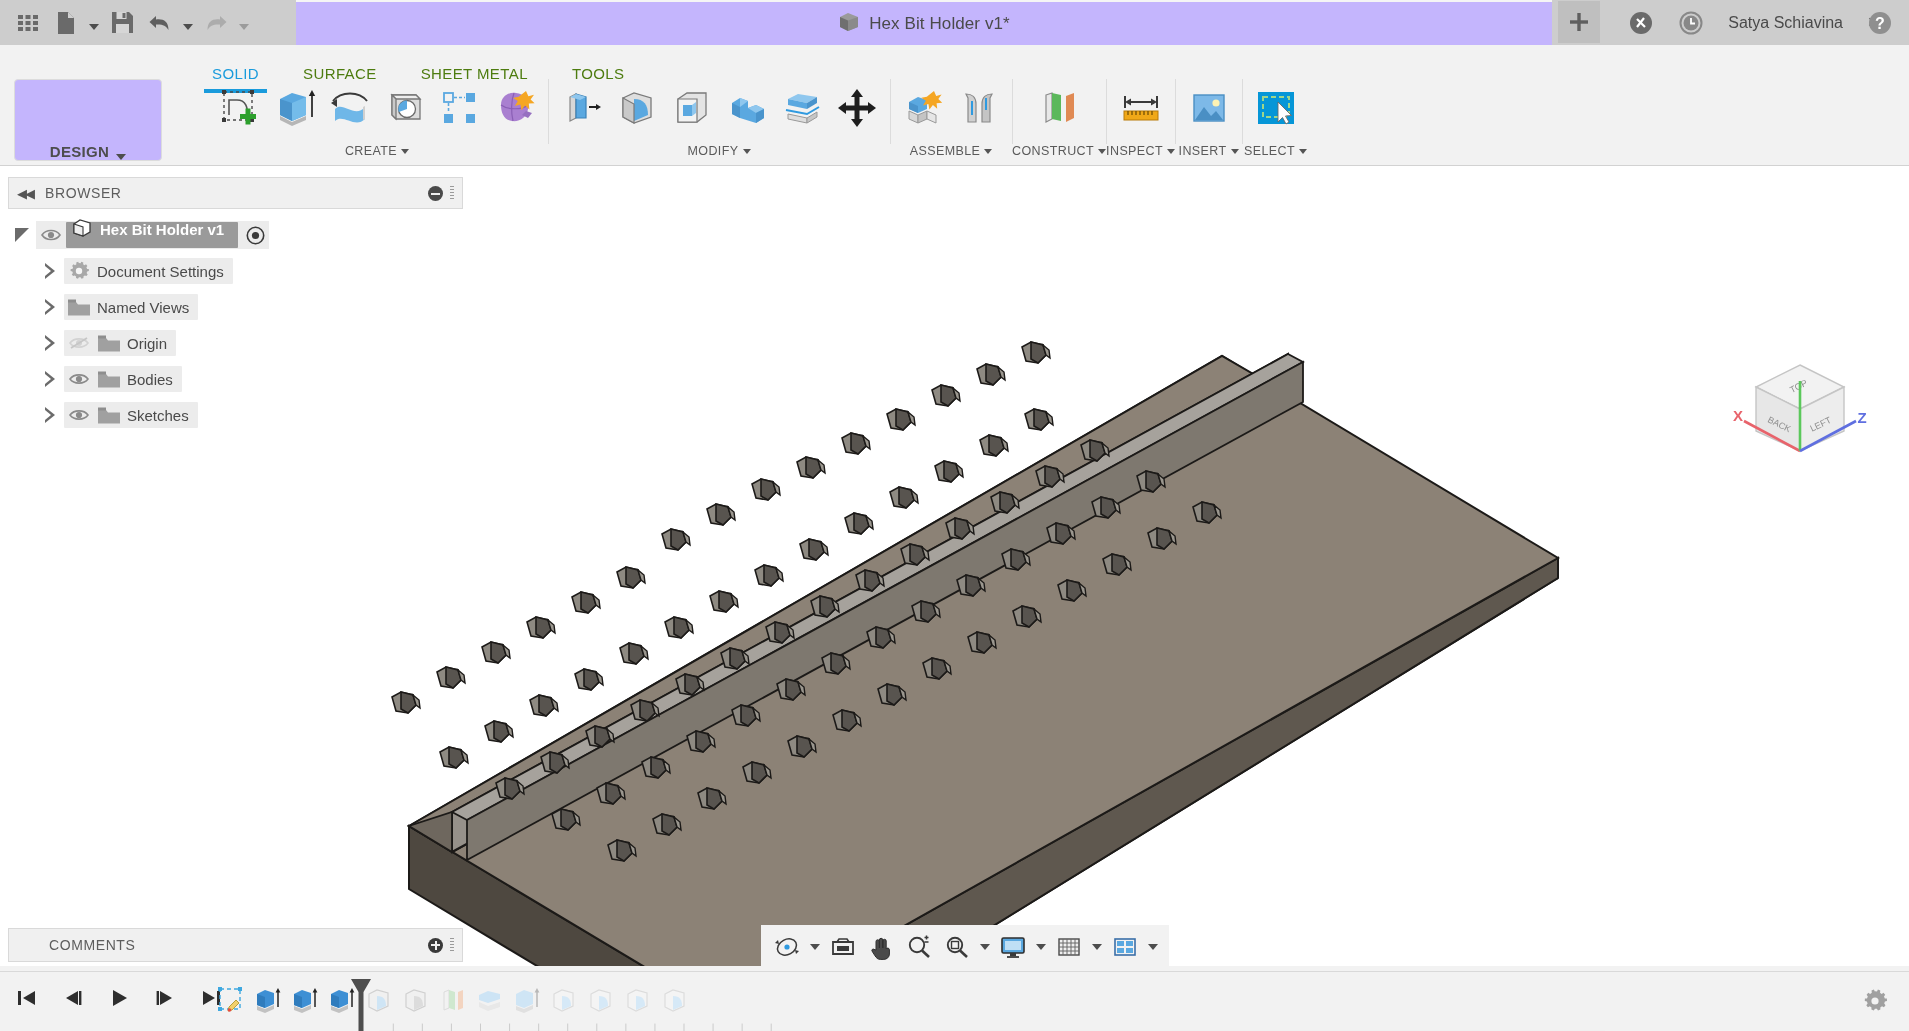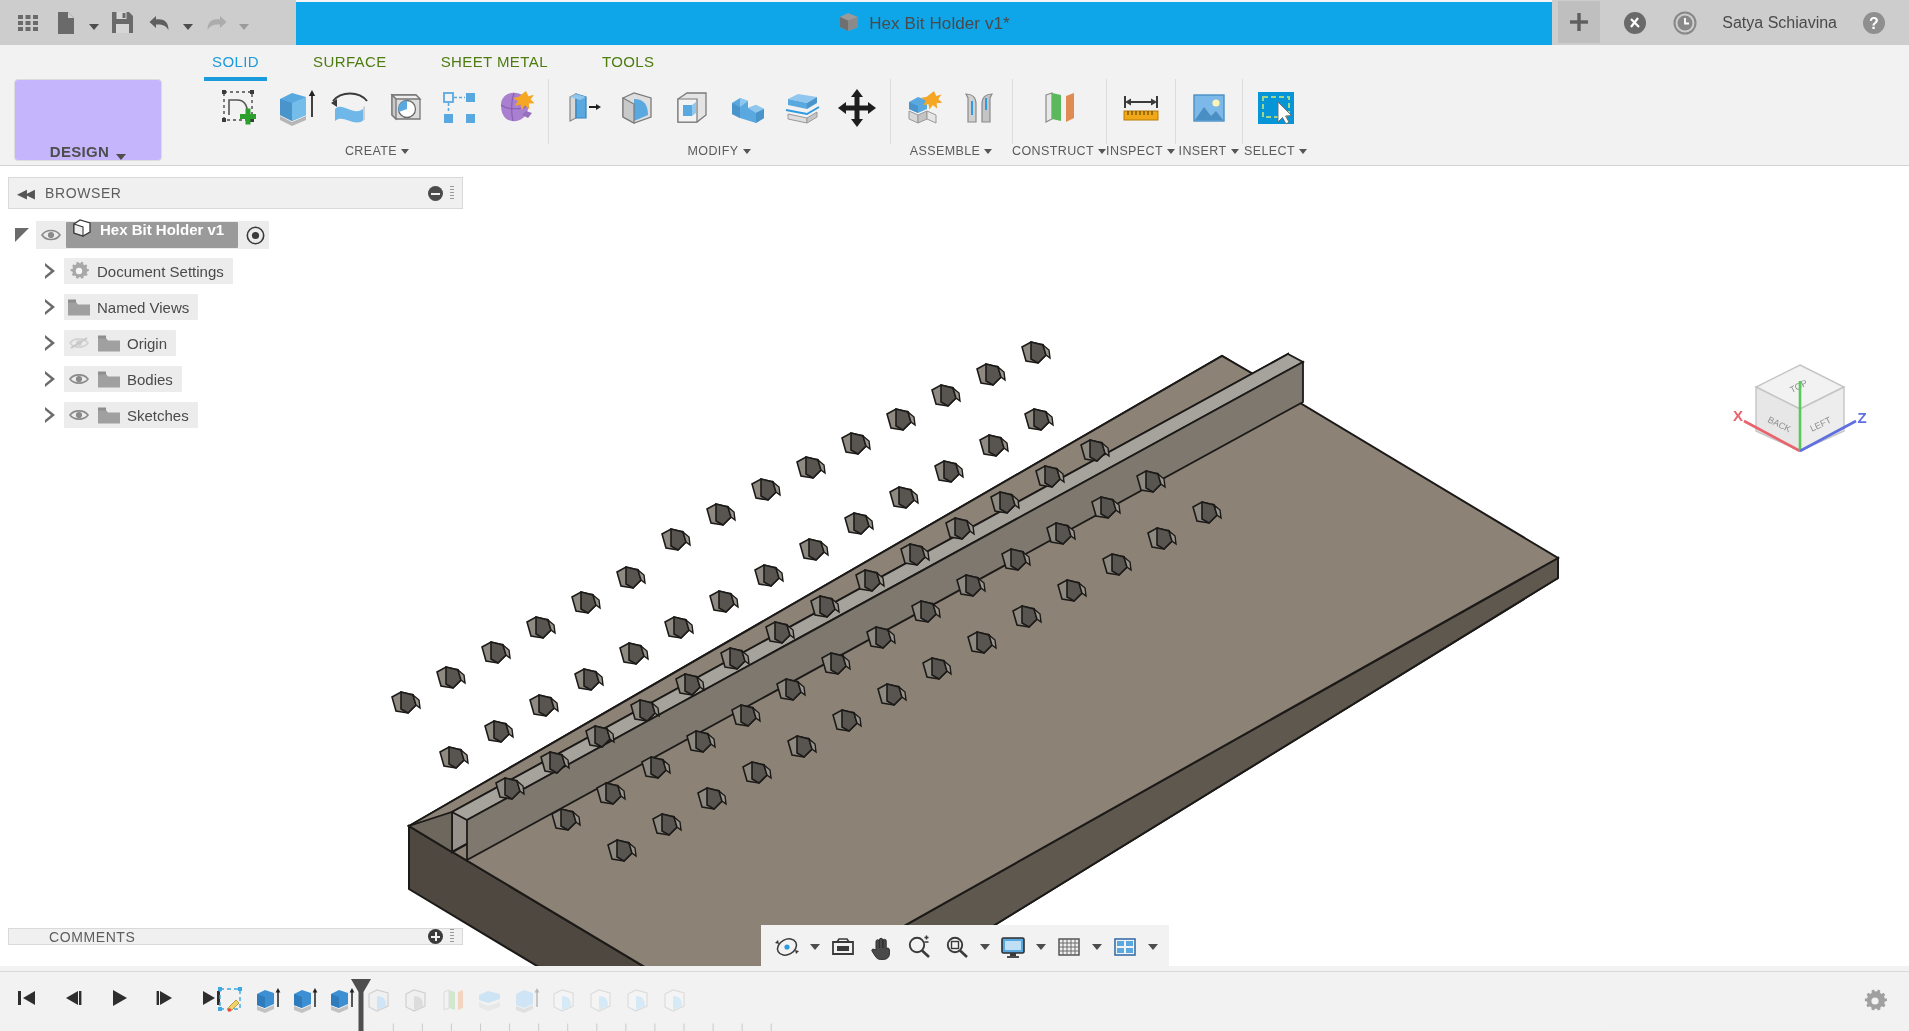--- a/index.html
+++ b/index.html
@@ -27,48 +27,48 @@
     padding-bottom: 12px;
   }
   .caret-dn {
     width: 0; height: 0; border-left: 5px solid transparent; border-right: 5px solid transparent;
     border-top: 6px solid #4d4d4d;
   }
   .caret-dn.dim { border-top-color: #9b9b9b; }
 
   .doc-tab {
     position: absolute; left: 296px; top: 0; width: 1256px; height: 45px;
-    background: #0ea5e9;
+    background: #c4b5fd;
     display: flex; align-items: center; justify-content: center;
     border-top: 2px solid #f5f5f5;
   }
   .doc-tab-inner { display: flex; align-items: center; gap: 9px; }
   .doc-title { font-size: 17px; color: #4a4a4a; letter-spacing: .1px; }
   .tab-close {
     position: absolute; right: 26px; top: 13px; width: 20px; height: 20px;
     color: #6a6a6a; font-size: 19px; line-height: 18px; text-align: center; cursor: pointer;
   }
   .tab-plus {
     position: absolute; left: 1558px; top: 1px; width: 42px; height: 42px;
     background: #bfbfbf; display: flex; align-items: center; justify-content: center;
   }
   .right-tools {
     position: absolute; right: 0; top: 0; height: 45px; display: flex; align-items: center; gap: 0px;
-    padding-right: 10px;
+    padding-right: 4px;
   }
   .rt-btn { width: 50px; height: 45px; display: flex; align-items: center; justify-content: center; }
   .user-name { font-size: 16px; color: #4a4a4a; padding: 0 12px; white-space: nowrap; }
 
   
   .ribbon {
     position: absolute; top: 45px; left: 0; width: 1909px; height: 121px;
     background: #f2f2f2;
     border-bottom: 1px solid #d2d2d2;
   }
-  .tabs { position: absolute; top: 4px; left: 190px; height: 28px; display: flex; gap: 10px; }
+  .tabs { position: absolute; top: 16px; left: 190px; height: 28px; display: flex; gap: 0; }
   .tab {
     padding: 4px 22px 0 22px; font-size: 15px; color: #4d7c0f; letter-spacing: .4px;
     position: relative; cursor: pointer; white-space: nowrap;
   }
   .tab.active { color: #1a9bdc; }
   .tab.active:after {
     content: ""; position: absolute; left: 14px; right: 14px; bottom: -4px; height: 4px; background: #1a9bdc;
   }
 
   .design-box {
@@ -128,21 +128,21 @@
   .eye { width: 30px; display: flex; align-items: center; justify-content: center; }
   .ficon { width: 30px; display: flex; align-items: center; justify-content: center; }
   .tlabel { padding-left: 3px; white-space: nowrap; }
   .root-pill {
     display: inline-flex; align-items: center; gap: 8px; background: #9a9a9a; color: #fff;
     font-weight: bold; height: 26px; padding: 0 14px 12px 6px; border-radius: 1px;
   }
   .root-wrap { display: inline-flex; align-items: center; background: #ececec; height: 28px; padding-right: 4px; }
 
   .comments-bar {
-    position: absolute; left: 8px; top: 928px; width: 455px; height: 17px;
+    position: absolute; left: 8px; top: 928px; width: 455px; height: 34px;
     background: #f0f0f0; border: 1px solid #d9d9d9; display: flex; align-items: center; padding: 0 8px;
   }
   .comments-title { font-size: 14px; color: #5d5d5d; letter-spacing: .6px; flex: 1; padding-left: 32px; }
   .plus-circle { width: 15px; height: 15px; border-radius: 50%; background: #3a3a3a; position: relative; }
   .plus-circle:after { content: ""; position: absolute; left: 3px; right: 3px; top: 6.5px; height: 2px; background: #f0f0f0; }
   .plus-circle:before { content: ""; position: absolute; top: 3px; bottom: 3px; left: 6.5px; width: 2px; background: #f0f0f0; }
 
   
   .canvas {
     position: absolute; left: 0; top: 166px; width: 1909px; height: 805px;

